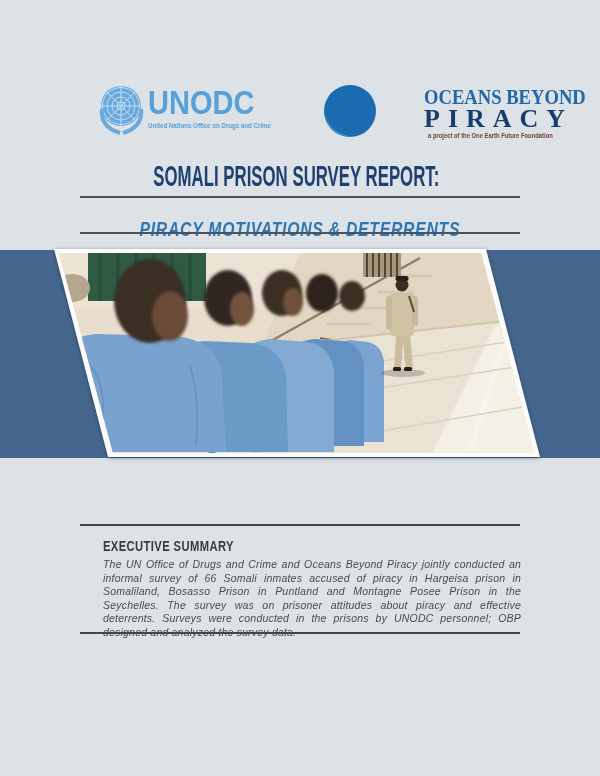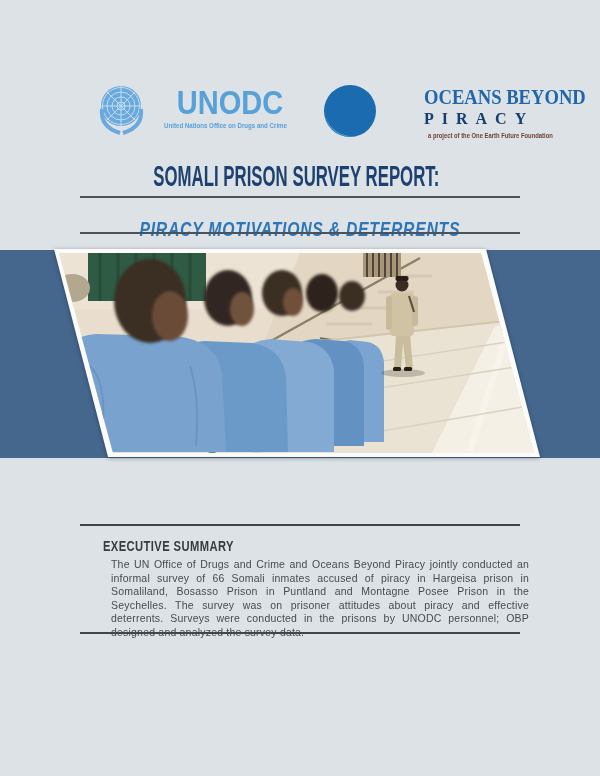--- a/index.html
+++ b/index.html
@@ -3,34 +3,34 @@
 <meta charset="utf-8">
 <style>
   html,body{margin:0;padding:0;background:#b9bfc5;}
   #stage{
     position:relative;width:600px;height:776px;overflow:hidden;
     background:#dce2e6;
     font-family:"Liberation Sans",sans-serif;
   }
   
   .unodc-emblem{position:absolute;left:96px;top:83px;}
-  .unodc-text{position:absolute;left:164px;top:86px;color:#58a0d8;text-align:center;}
+  .unodc-text{position:absolute;left:148px;top:86px;color:#58a0d8;}
   .unodc-acronym{
     font-size:33px;font-weight:bold;line-height:34px;letter-spacing:0;
     transform:scaleX(.88);transform-origin:left center;white-space:nowrap;
   }
   .unodc-tagline{
     font-size:7.5px;font-weight:bold;white-space:nowrap;margin-top:1px;
     transform:scaleX(.82);transform-origin:left center;
   }
   .obp-globe{position:absolute;left:323px;top:84px;}
   .obp-text{position:absolute;left:380px;top:87px;font-family:"Liberation Serif",serif;margin-left:44px;}
   .obp-line1{font-size:20px;font-weight:bold;color:#2166a9;white-space:nowrap;
     transform:scaleX(.93);transform-origin:left center;line-height:20px;}
-  .obp-line2{font-size:16px;font-weight:bold;color:#163d6e;letter-spacing:8px;
+  .obp-line2{font-size:26px;font-weight:bold;color:#163d6e;letter-spacing:8px;
     white-space:nowrap;line-height:21px;margin-top:1px;}
   .obp-tagline{font-size:6.5px;font-weight:bold;color:#6f4137;white-space:nowrap;
     font-family:"Liberation Sans",sans-serif;margin-top:3px;margin-left:4px;
     transform:scaleX(.9);transform-origin:left center;}
   
   .title-row{position:absolute;left:0;top:160px;width:592px;text-align:center;}
   .title-main{
     display:inline-block;font-size:30px;font-weight:bold;line-height:32px;
     color:#1d4070;white-space:nowrap;transform:scaleX(.56);transform-origin:center;
   }
@@ -49,22 +49,22 @@
   
   .rule-s1{top:524px;border-top:2px solid #3f464d;}
   .rule-s2{top:632px;border-top:2px solid #3f464d;}
   .exec-heading{
     position:absolute;left:103px;top:538px;font-size:14px;font-weight:bold;
     color:#363b41;letter-spacing:.5px;white-space:nowrap;
     transform:scaleX(.8);transform-origin:left center;
   }
   .exec-body{
     position:absolute;left:103px;top:558px;width:418px;
-    font-size:10.5px;line-height:13.5px;color:#474b50;
-    text-align:justify;letter-spacing:.2px;margin-left:8px;
+    font-size:10.5px;font-style:italic;line-height:13.5px;color:#474b50;
+    text-align:justify;letter-spacing:.2px;
   }
 </style>
 </head>
 <body>
 
 <div id="stage">
 
   <svg class="unodc-emblem" width="51" height="52" viewBox="0 0 51 52">
     <circle cx="25" cy="23" r="20" fill="#69a9dd"></circle>
     <g stroke="#cfe2f2" stroke-width="1" fill="none" opacity=".9">

